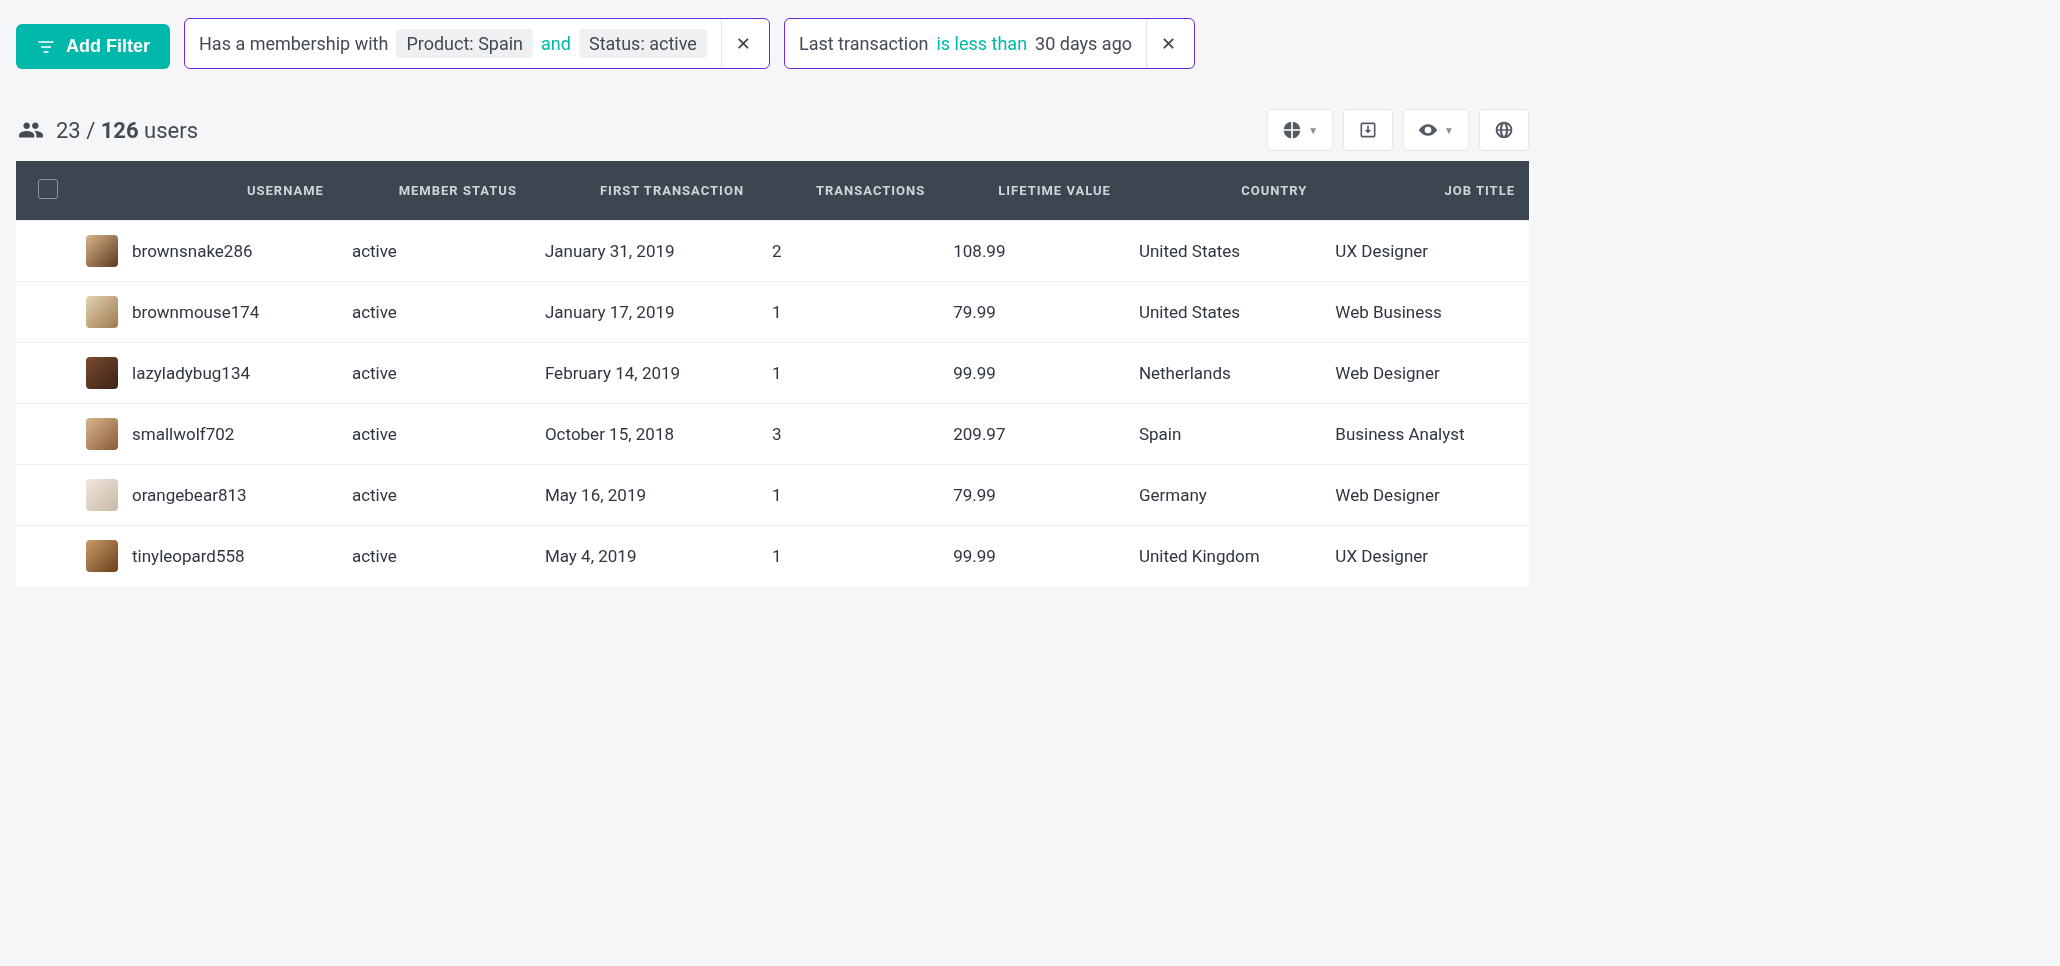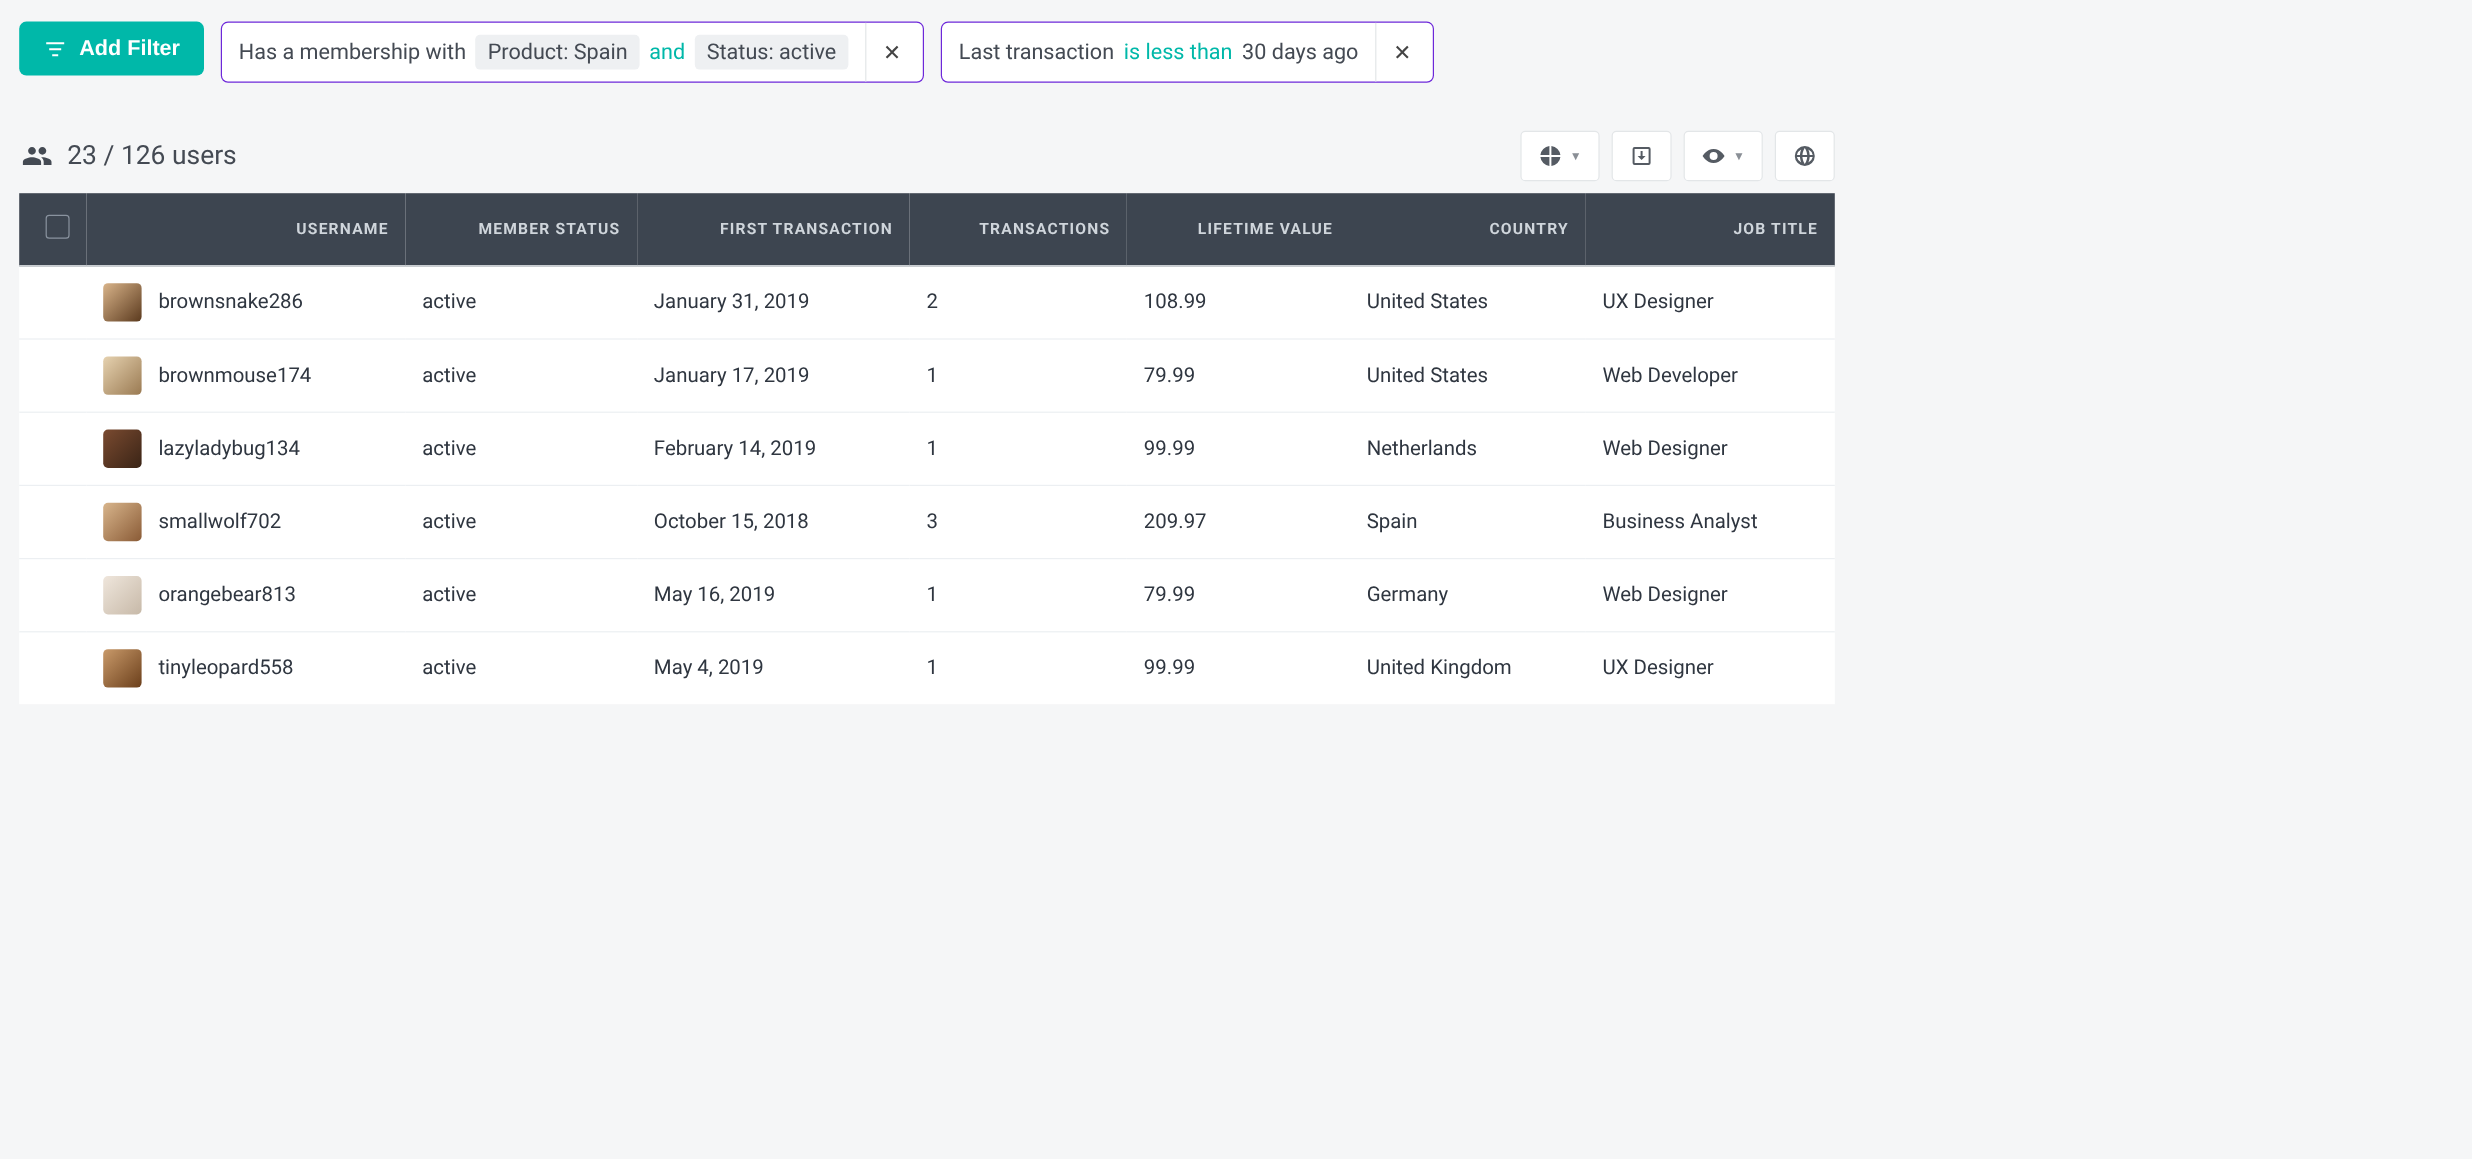--- a/index.html
+++ b/index.html
@@ -7,21 +7,21 @@
     font-family: -apple-system, BlinkMacSystemFont, "Segoe UI", Roboto, Helvetica, Arial, sans-serif;
     background: #f5f6f7;
     color: #2f3640;
     width: 1545px;
     font-size: 16px;
   }
 
   
   .filter-bar {
     display: flex;
-    align-items: flex-start;
+    align-items: flex-end;
     gap: 14px;
     padding: 18px 16px 12px 16px;
   }
   .add-filter-btn {
     display: inline-flex;
     align-items: center;
     gap: 10px;
     background: #00b8a9;
     color: #fff;
     font-weight: 700;
@@ -58,21 +58,21 @@
     font-size: 18px; color:#444; padding: 0 4px; cursor:pointer;
   }
 
   
   .count-row {
     display:flex; align-items:center; justify-content:space-between;
     padding: 28px 16px 10px 18px;
   }
   .count-left { display:flex; align-items:center; gap:12px; font-size:22px; color:#444a53;}
   .count-left svg { width:26px; height:26px; fill:#444a53; }
-  .count-left .strong { font-weight:400;margin-top:42px; }
+  .count-left .strong { font-weight:700;margin-top:42px; }
   .count-right { display:flex; gap:10px; }
   .icon-btn {
     display:inline-flex; align-items:center; gap:6px;
     background:#fff; border:1px solid #e3e6e8; border-radius:4px;
     padding:10px 14px; cursor:pointer; color:#555b63;
   }
   .icon-btn svg { width:20px; height:20px; fill:#555b63; }
   .icon-btn .caret { font-size:10px; color:#8a8f96; }
 
   
@@ -207,21 +207,21 @@
           <div class="user-cell">
       <span class="avatar a3"></span>
       <span>brownmouse174</span>
     </div>
         </td>
     <td>active</td>
     <td>January 17, 2019</td>
     <td>1</td>
     <td>79.99</td>
     <td>United States</td>
-    <td>Web Developer</td>
+    <td>Web Business</td>
       </tr>
       <tr>
     <td></td>
     <td>
           <div class="user-cell">
       <span class="avatar a4"></span>
       <span>lazyladybug134</span>
     </div>
         </td>
     <td>active</td>

